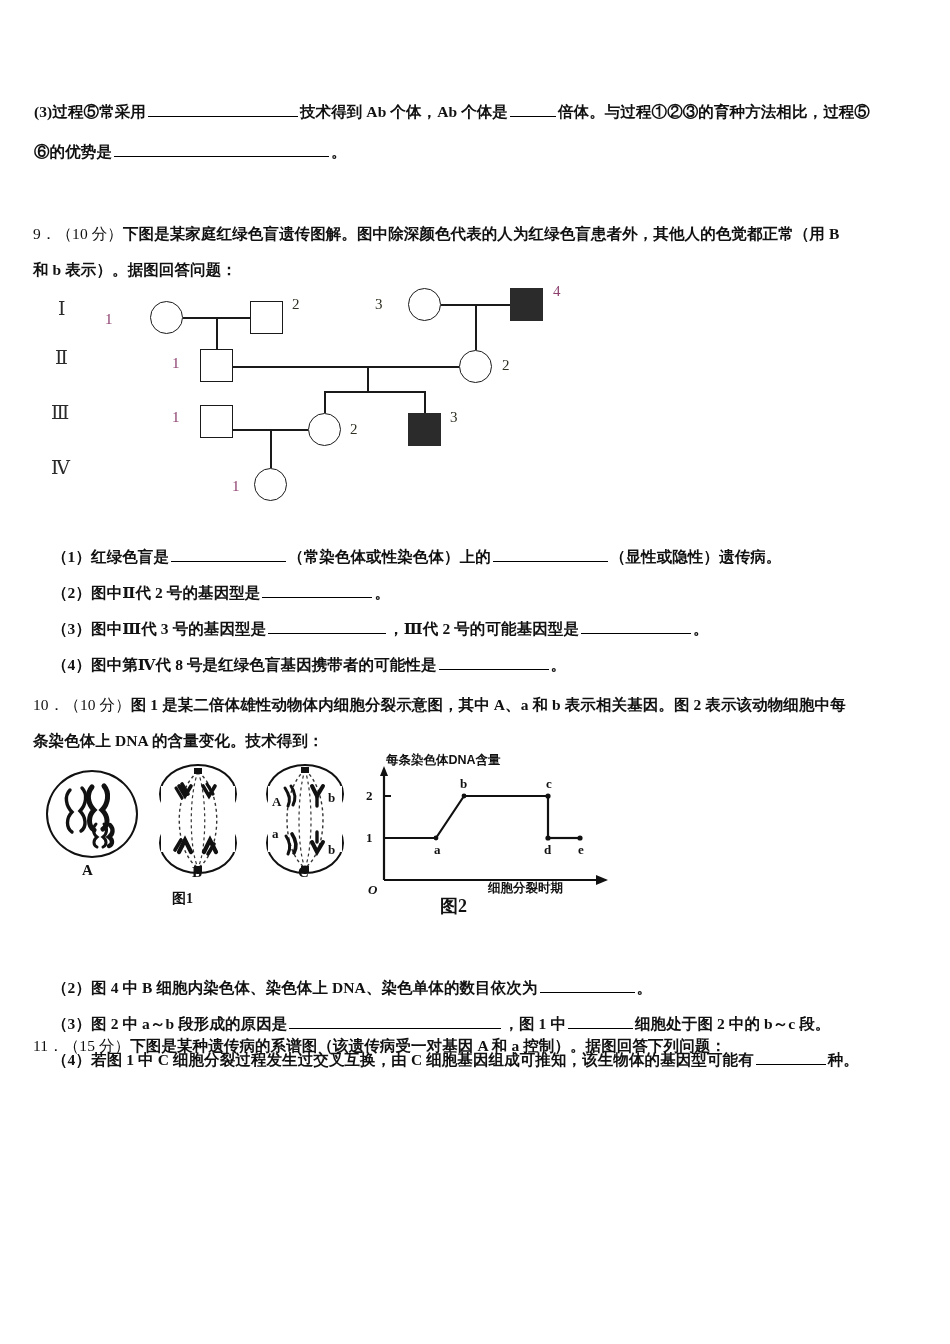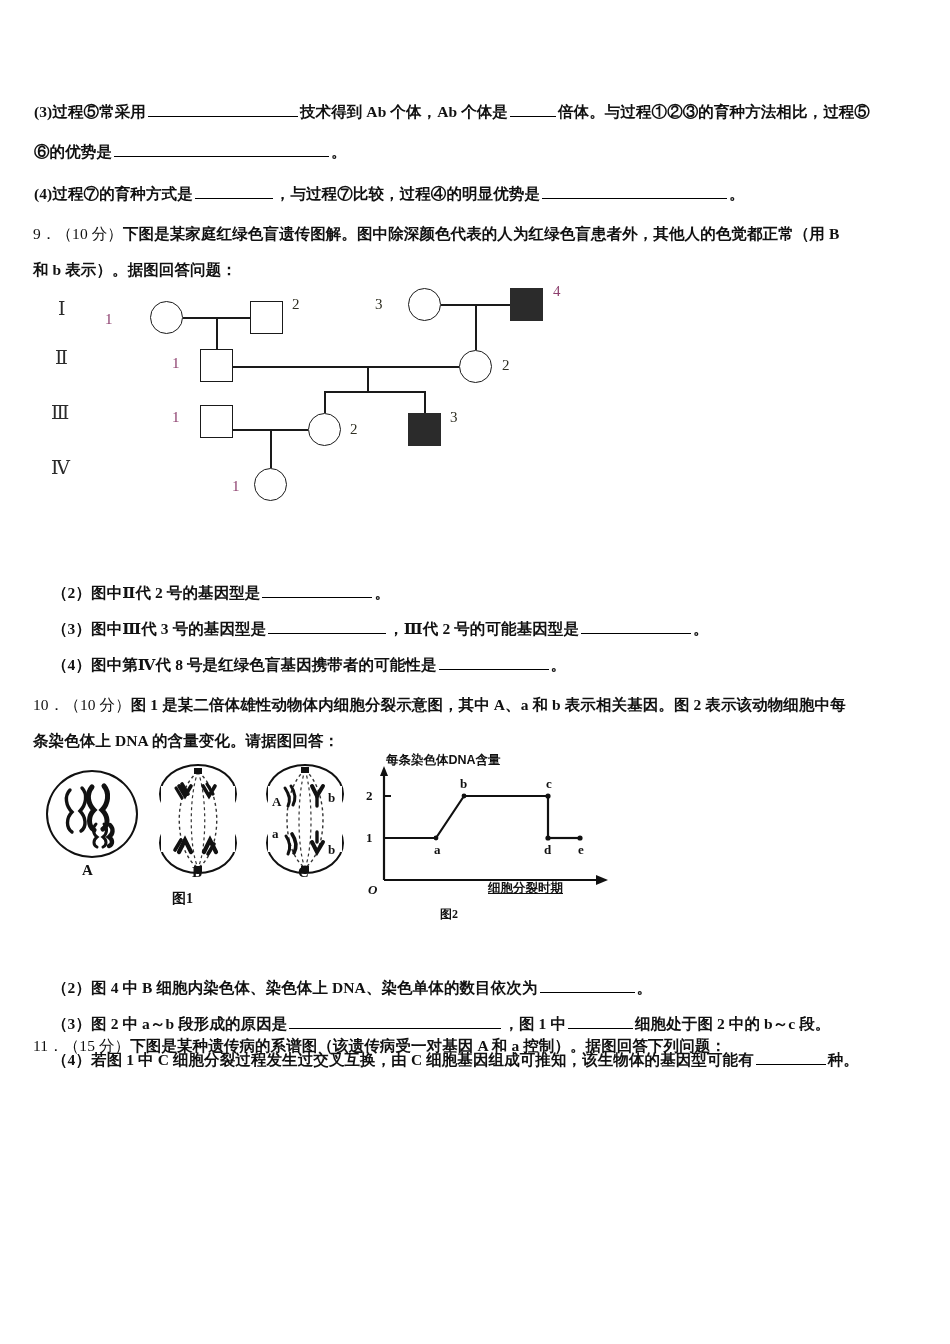--- a/index.html
+++ b/index.html
@@ -171,23 +171,20 @@
 <div class="page">
 
   <div class="q-line body-text bold" style="left:34px; top:92px;">
     <span>(3)过程⑤常采用</span><span class="blank" style="width:150px"></span><span>技术得到 Ab 个体，Ab 个体是</span><span class="blank" style="width:46px"></span><span>倍体。与过程①②③的育种方法相比，过程⑤</span>
   </div>
 
   <div class="q-line body-text bold" style="left:34px; top:132px;">
     <span>⑥的优势是</span><span class="blank" style="width:215px"></span><span>。</span>
   </div>
 
-  <div class="q-line body-text bold" style="left:34px; top:174px;">
-    <span>(4)过程⑦的育种方式是</span><span class="blank" style="width:78px"></span><span>，与过程⑦比较，过程④的明显优势是</span><span class="blank" style="width:185px"></span><span>。</span>
-  </div>
 
   <div class="q-line body-text" style="left:33px; top:214px;">
     <span>9．</span><span>（10 分）</span><span class="bold">下图是某家庭红绿色盲遗传图解。图中除深颜色代表的人为红绿色盲患者外，其他人的色觉都正常（用 B</span>
   </div>
   <div class="q-line body-text bold" style="left:33px; top:250px;">
     <span>和 b 表示）。据图回答问题：</span>
   </div>
 
   <div class="pedigree">
 
@@ -239,38 +236,41 @@
     <div class="idnum d" style="left:400px; top:126px;">3</div>
 
     <div class="ln h" style="left:183px; top:146px; width:75px;"></div>
 
     <div class="ln v" style="left:220px; top:146px; height:39px;"></div>
 
     <div class="sym-circle" style="left:204px; top:185px;"></div>
     <div class="idnum p" style="left:182px; top:195px;">1</div>
   </div>
 
+  <div class="q-line body-text bold" style="left:52px; top:537px;">
+    <span>（1）</span><span>红绿色盲是</span><span class="blank" style="width:115px"></span><span>（常染色体或性染色体）上的</span><span class="blank" style="width:115px"></span><span>（显性或隐性）遗传病。</span>
+  </div>
 
   <div class="q-line body-text bold" style="left:52px; top:573px;">
     <span>（2）</span><span>图中Ⅱ代 2 号的基因型是</span><span class="blank" style="width:110px"></span><span>。</span>
   </div>
 
   <div class="q-line body-text bold" style="left:52px; top:609px;">
     <span>（3）</span><span>图中Ⅲ代 3 号的基因型是</span><span class="blank" style="width:118px"></span><span>，Ⅲ代 2 号的可能基因型是</span><span class="blank" style="width:110px"></span><span>。</span>
   </div>
 
   <div class="q-line body-text bold" style="left:52px; top:645px;">
     <span>（4）</span><span>图中第Ⅳ代 8 号是红绿色盲基因携带者的可能性是</span><span class="blank" style="width:110px"></span><span>。</span>
   </div>
 
   <div class="q-line body-text" style="left:33px; top:685px;">
     <span>10．</span><span>（10 分）</span><span class="bold">图 1 是某二倍体雄性动物体内细胞分裂示意图，其中 A、a 和 b 表示相关基因。图 2 表示该动物细胞中每</span>
   </div>
   <div class="q-line body-text bold" style="left:33px; top:721px;">
-    <span>条染色体上 DNA 的含量变化。请据图回答：</span>
+    <span>条染色体上 DNA 的含量变化。技术得到：</span>
   </div>
 
   <div class="fig1">
 
     <div class="cellA"></div>
     <svg class="chrom" style="left:12px; top:8px;" width="88" height="84">
 
       <path d="M24,20 C18,26 20,36 26,42 C20,48 20,58 26,62" stroke="#111" stroke-width="3.4" fill="none" stroke-linecap="round"></path>
       <path d="M36,18 C42,24 40,35 34,41 C40,47 41,57 35,61" stroke="#111" stroke-width="3.4" fill="none" stroke-linecap="round"></path>
 
@@ -373,23 +373,23 @@
     <div class="tick-lbl" style="left:8px;  top:78px;">1</div>
 
     <div class="tick-lbl" style="left:10px; top:130px; font-style:italic;">O</div>
 
     <div class="pt-lbl" style="left:76px;  top:90px;">a</div>
     <div class="pt-lbl" style="left:102px; top:24px;">b</div>
     <div class="pt-lbl" style="left:188px; top:24px;">c</div>
     <div class="pt-lbl" style="left:186px; top:90px;">d</div>
     <div class="pt-lbl" style="left:220px; top:90px;">e</div>
 
-    <div class="axis-title" style="left:130px; top:128px;text-decoration:underline;">细胞分裂时期</div>
-
-    <div class="figcap" style="left:82px; top:154px; font-size:12px;">图2</div>
+    <div class="axis-title" style="left:130px; top:128px;">细胞分裂时期</div>
+
+    <div class="figcap" style="left:82px; top:142px; font-size:18px;">图2</div>
   </div>
 
 
   <div class="q-line body-text bold" style="left:52px; top:968px;">
     <span>（2）</span><span>图 4 中 B 细胞内染色体、染色体上 DNA、染色单体的数目依次为</span><span class="blank" style="width:95px"></span><span>。</span>
   </div>
 
   <div class="q-line body-text bold" style="left:52px; top:1004px;">
     <span>（3）</span><span>图 2 中 a～b 段形成的原因是</span><span class="blank" style="width:212px"></span><span>，图 1 中</span><span class="blank" style="width:65px"></span><span>细胞处于图 2 中的 b～c 段。</span>
   </div>

